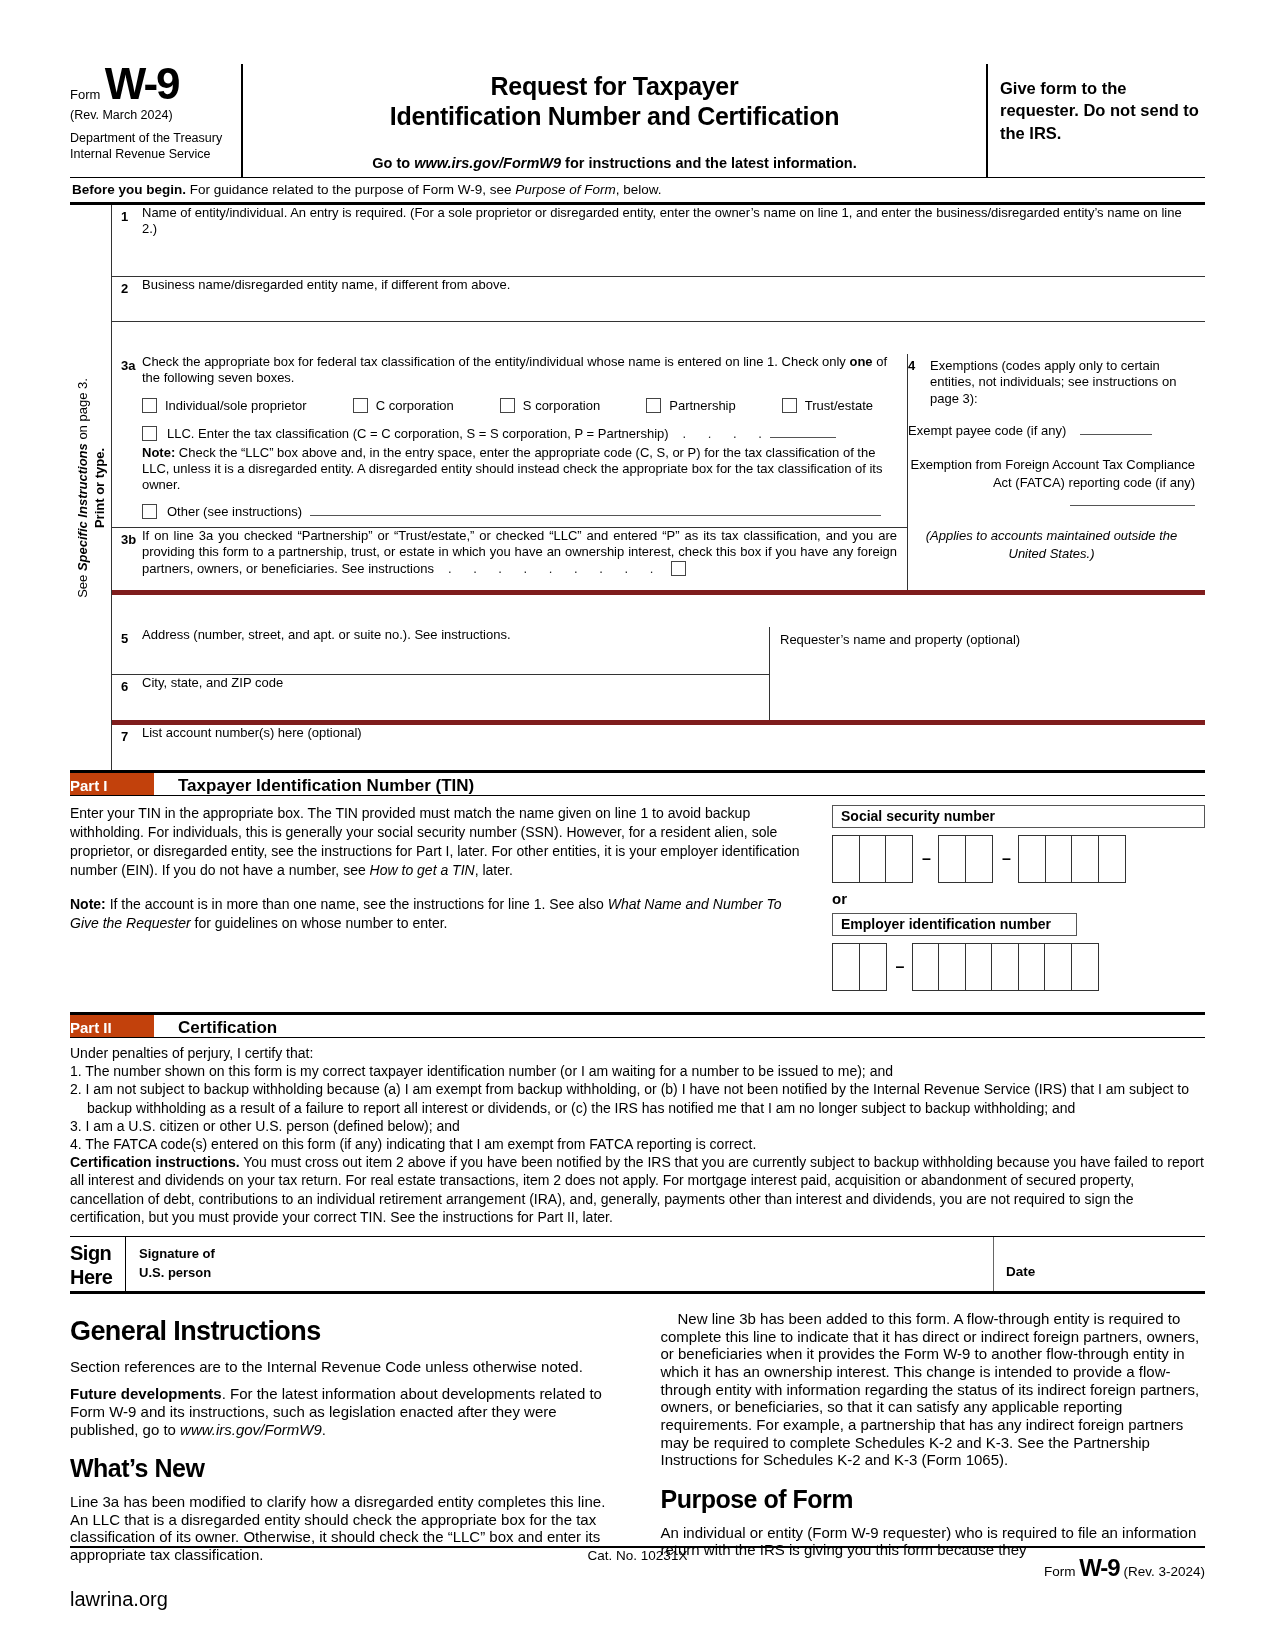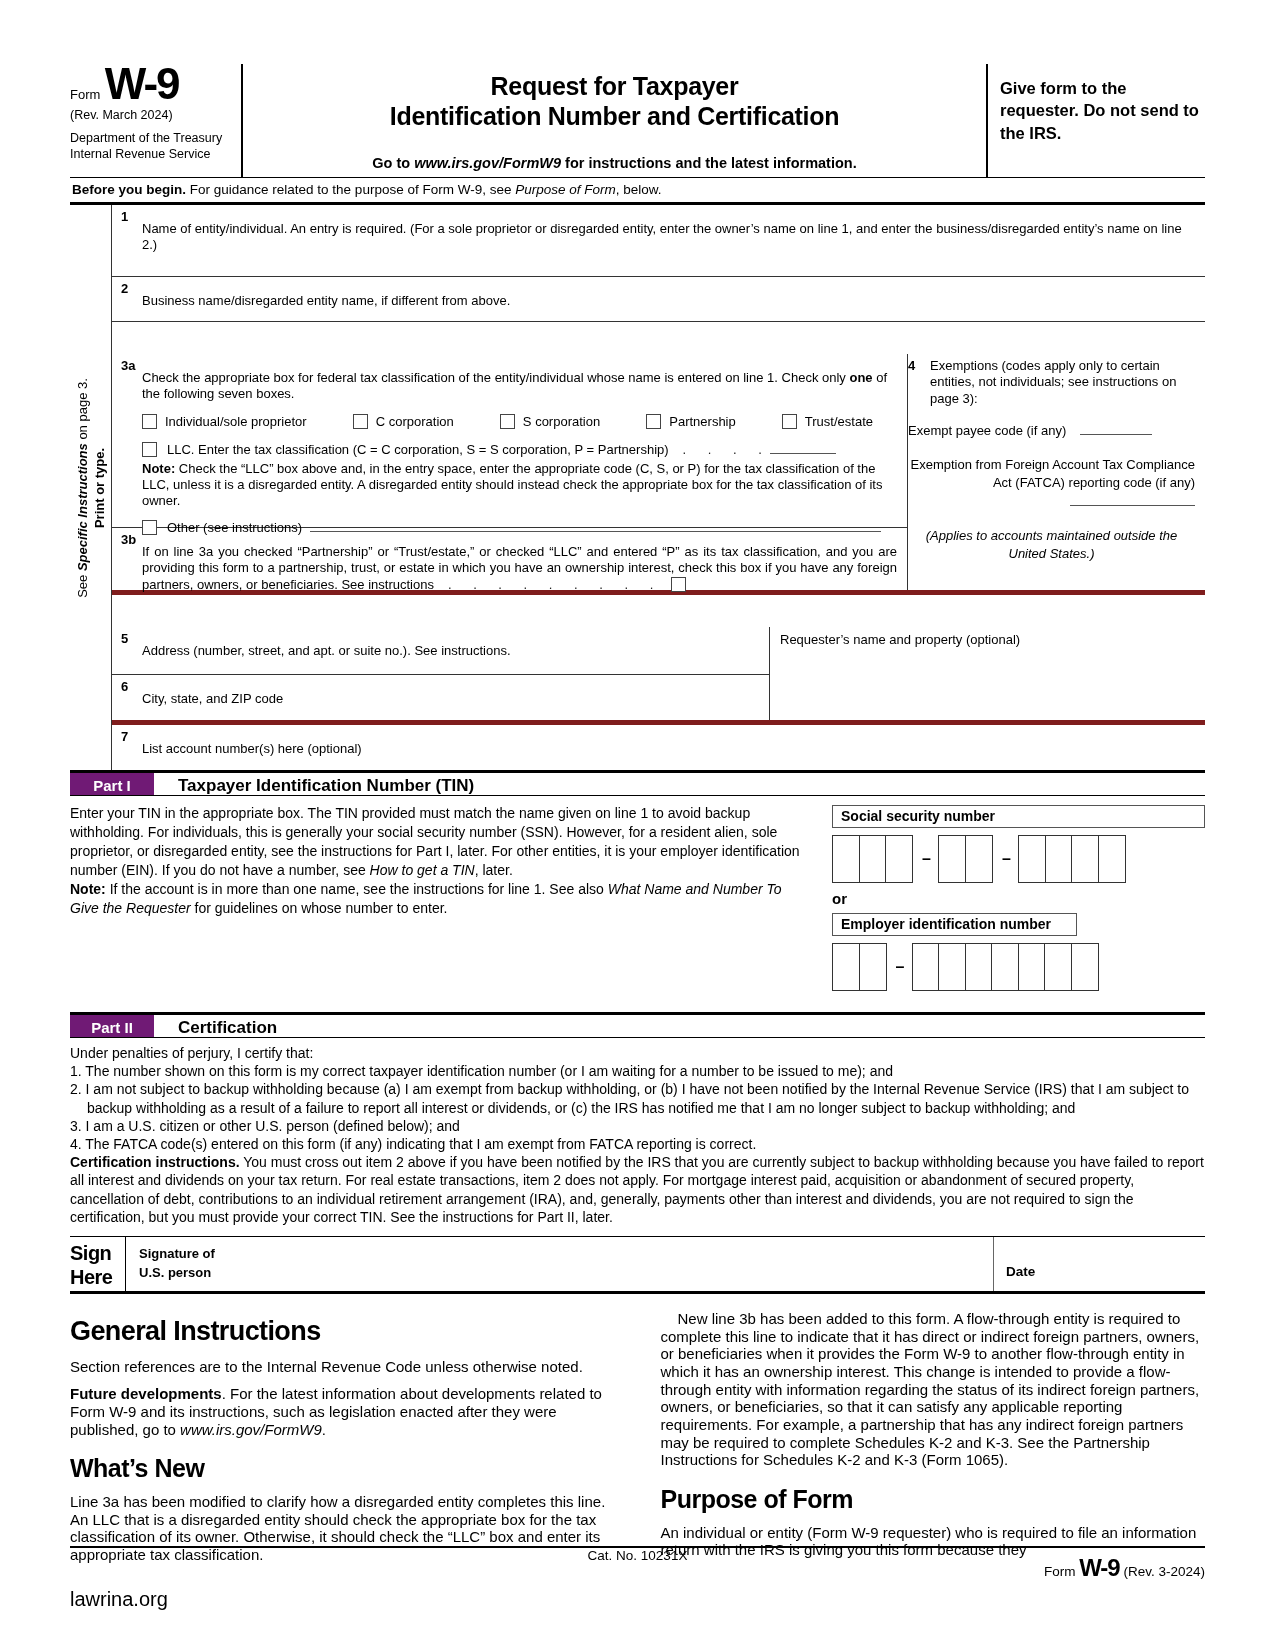--- a/index.html
+++ b/index.html
@@ -30,21 +30,21 @@
   
   .fields { display:flex; font-size:13px; line-height:1.26; }
   .vstrip { width:42px; border-right:1.5px solid #333; position:relative; flex:none; }
   .vtext { position:absolute; top:50%; left:50%;
            transform:translate(-50%,-50%) rotate(-90deg);
            white-space:nowrap; text-align:center; font-size:13px; line-height:17px; }
   .vtext .bold { font-weight:bold; }
   .vtext .bi { font-weight:bold; font-style:italic; }
   .rows { flex:1; min-width:0; }
   .fnum { font-weight:bold; width:30px; padding-left:9px; padding-top:4px; flex:none; }
-  .flabel { flex:1; padding-top:16px; padding-right:10px; }
+  .flabel { flex:1; padding-top:0; padding-right:10px; }
   .frow { display:flex; border-bottom:1px solid #333; }
   .r1 { height:72px; } .r2 { height:45px; }
   .blk { display:flex; border-bottom:5px solid #7f1d1d;margin-top:32px; }
   .c3 { width:796px; border-right:1px solid #333; flex:none; }
   .r3a { height:174px; border-bottom:1px solid #333; display:flex; }
   .r3b { height:62px; display:flex; }
   .c4 { flex:1; padding:4px 10px 4px 0; display:flex; }
   .c4in { flex:1; }
   .opt-row { display:flex; justify-content:space-between; padding:11px 24px 0 0; }
   .opt { display:flex; align-items:center; gap:8px; white-space:nowrap; }
@@ -64,29 +64,29 @@
   .applies { font-style:italic; text-align:center; margin-top:15px; line-height:1.35; }
   .c56 { width:658px; border-right:1px solid #333; flex:none; }
   .r5 { height:48px; border-bottom:1px solid #333; display:flex; }
   .r6 { height:45px; display:flex; }
   .creq { flex:1; padding:5px 4px 0 10px; }
   .r7 { height:45px; border-bottom:none; }
   .write-space { flex:1; }
 
   
   .pbar { border-top:3px solid #000; border-bottom:1.5px solid #000; display:flex; height:26px; }
-  .pbadge { background:#701a75; color:#fff; font-weight:bold; font-size:15px; width:84px;
-            text-align:center; padding-top:4px; flex:none; }
+  .pbadge { background:#c2410c; color:#fff; font-weight:bold; font-size:15px; width:84px;
+            padding-top:4px; flex:none; }
   .ptitle { font-weight:bold; font-size:17px; padding:3px 0 0 24px; }
 
   
   .p1body { display:flex; min-height:216px; }
   .p1text { width:752px; flex:none; font-size:14px; line-height:1.36; padding:8px 16px 0 0; }
   .p1text p { margin:0; }
-  .p1text .note2 { }
+  .p1text .note2 { margin-top:15px; }
   .p1tin { flex:1; padding:9px 0 0 10px; }
   .tin-label { border:1.5px solid #555; font-weight:bold; font-size:14px; padding:2px 8px 3px; display:block; }
   .tin-label.ein { display:inline-block; min-width:245px; }
   .tin-cells { display:flex; align-items:center; margin-top:7px; }
   .tcell { width:28px; height:48px; border:1.5px solid #333; margin-left:-1.5px; background:#fff; flex:none; }
   .tcell:first-child { margin-left:0; }
   .tdash { font-weight:bold; padding:0 9px; font-size:16px; flex:none; }
   .or-word { font-weight:bold; font-size:15px; margin:7px 0 6px; }
 
   

